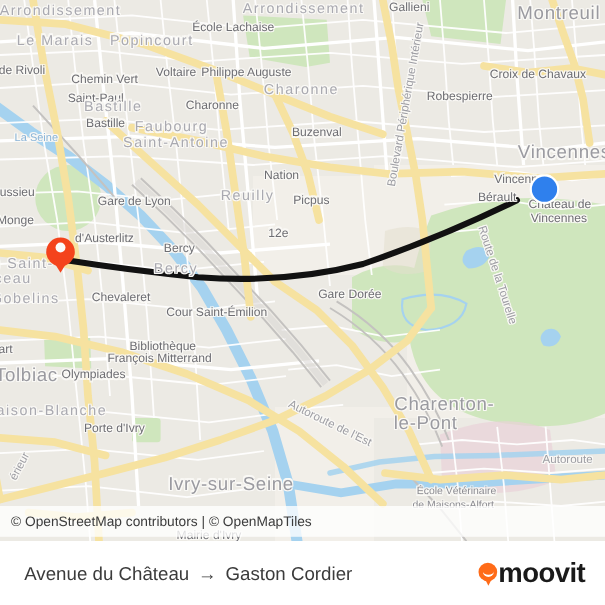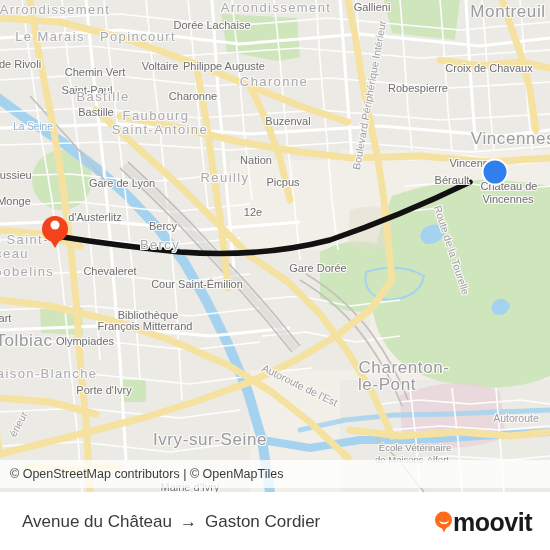--- a/index.html
+++ b/index.html
@@ -239,21 +239,21 @@
         <path d="M350 430 L400 436 L460 432 L510 436 L550 432"></path>
         <path d="M26 466 L70 470 L120 466"></path>
       </g>
 
       <path d="M56 236 Q120 246 180 252 Q260 258 330 240 Q400 216 470 182" stroke="#111111" stroke-width="5.5" fill="none" stroke-linecap="round" stroke-linejoin="round"></path>
     </svg>
 
     <div id="label-layer">
         <div class="maplabel t-district" style="left: 55px; top: 9px;">Arrondissement</div>
         <div class="maplabel t-district" style="left: 276px; top: 7px;">Arrondissement</div>
-        <div class="maplabel t-place" style="left: 212px; top: 25px;">Dorée Lachaise</div>
+        <div class="maplabel t-place" style="left: 212px; top: 25px;">École Lachaise</div>
         <div class="maplabel t-place" style="left: 372px; top: 7px;">Gallieni</div>
         <div class="maplabel t-city" style="left: 508px; top: 12px;">Montreuil</div>
         <div class="maplabel t-district" style="left: 50px; top: 36px;">Le Marais</div>
         <div class="maplabel t-district" style="left: 138px; top: 36px;">Popincourt</div>
         <div class="maplabel t-place" style="left: 20px; top: 64px;">de Rivoli</div>
         <div class="maplabel t-place" style="left: 95px; top: 72px;">Chemin Vert</div>
         <div class="maplabel t-place" style="left: 160px; top: 66px;">Voltaire</div>
         <div class="maplabel t-place" style="left: 224px; top: 66px;">Philippe Auguste</div>
         <div class="maplabel t-place" style="left: 489px; top: 68px;">Croix de Chavaux</div>
         <div class="maplabel t-place" style="left: 52px; top: 90px; margin-left: 35px;">Saint-Paul</div>

